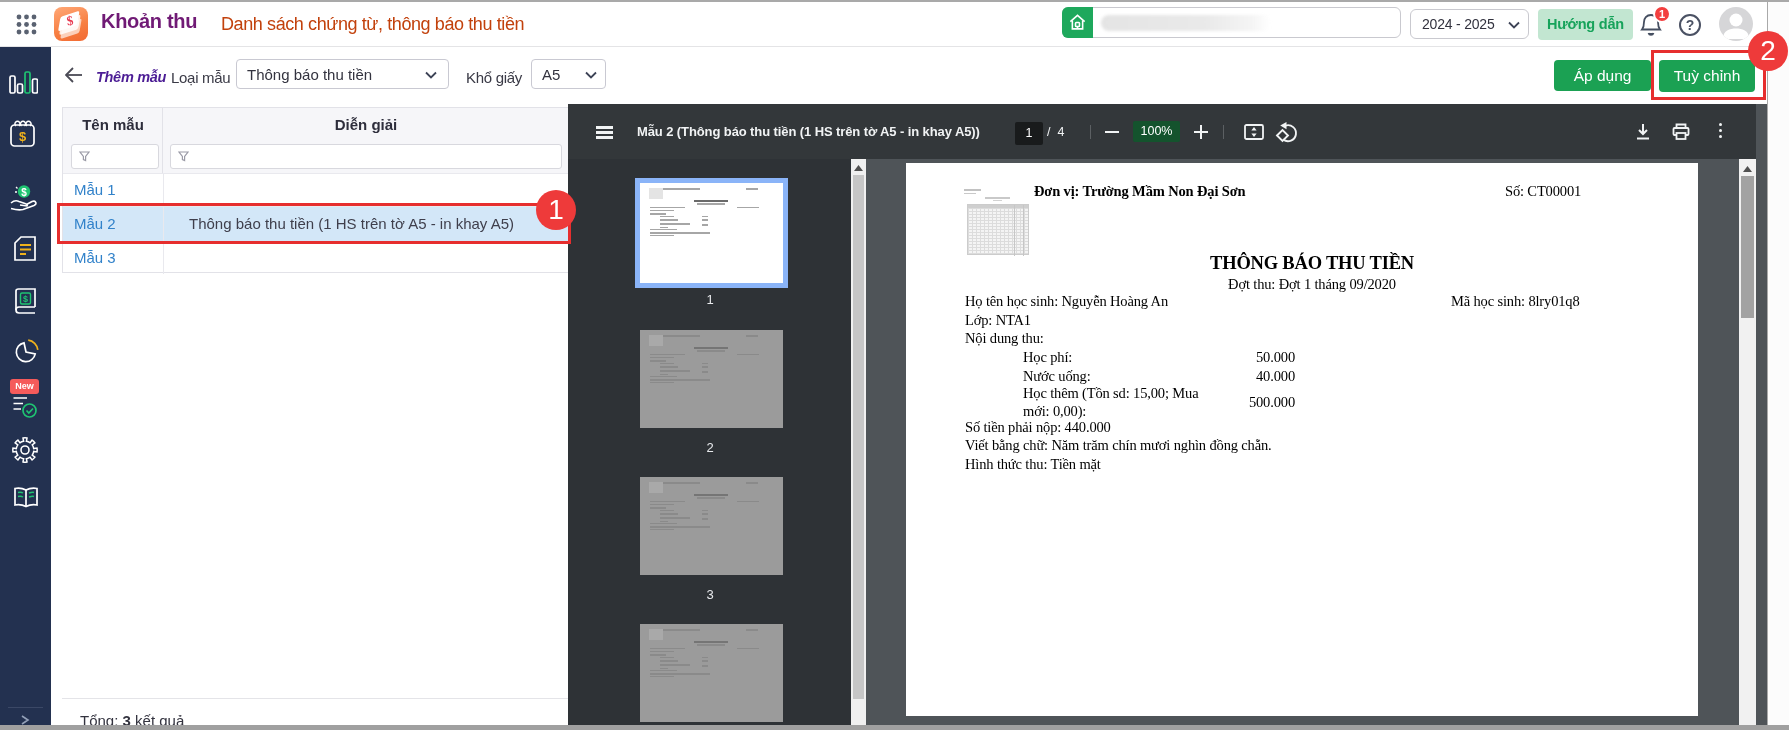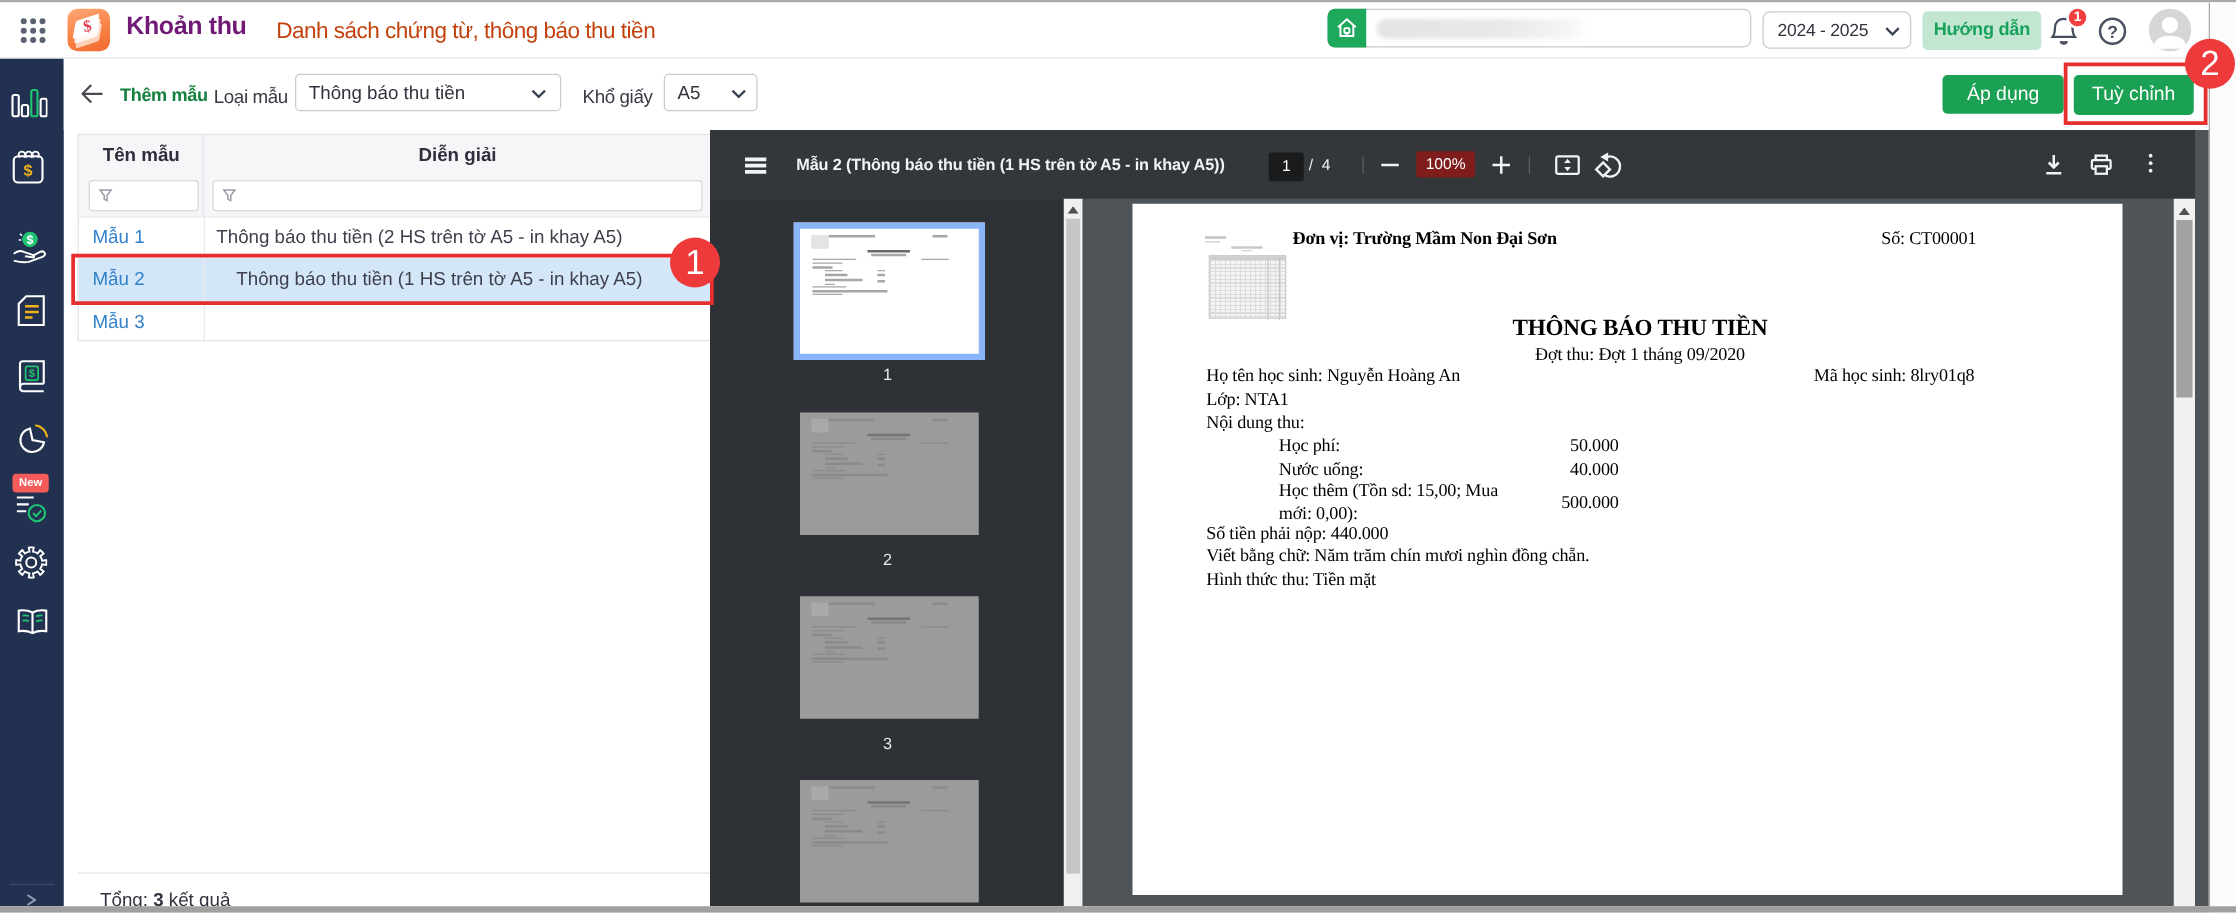--- a/index.html
+++ b/index.html
@@ -138,21 +138,21 @@
     <svg class="abs" style="left:19px;top:668px;" width="12" height="10" viewBox="0 0 12 10" fill="none" stroke="#93a0b8" stroke-width="1.6">
         <path d="M3 1 L9 5 L3 9"></path>
       </svg>
   </div>
 
   <div class="abs" style="left:51px;top:47px;width:1738px;height:57px;background:#fff;">
     <svg class="abs" style="left:14px;top:20px;" width="18" height="16" viewBox="0 0 18 16" fill="none" stroke="#4a4a55" stroke-width="1.8">
       <path d="M8 1 L1 8 L8 15"></path>
         <path d="M1 8 L17 8"></path>
     </svg>
-    <div class="abs" style="left:45px;top:22px;font-size:14.5px;font-weight:bold;color:#15803d;letter-spacing:-0.3px;">Thêm mẫu</div>
+    <div class="abs" style="left:45px;top:22px;font-size:14.5px;font-weight:bold;color:#4c1d95;letter-spacing:-0.3px;font-style:italic;">Thêm mẫu</div>
     <div class="abs" style="left:120px;top:22px;font-size:15px;color:#3a3a46;letter-spacing:-0.3px;">Loại mẫu</div>
     <div class="abs" style="left:185px;top:12px;width:213px;height:30px;border:1px solid #c9c9d2;border-radius:4px;">
       <div class="abs" style="left:10px;top:6px;font-size:15px;color:#33333f;">Thông báo thu tiền</div>
       <svg class="abs" style="left:187px;top:10px;" width="14" height="10" viewBox="0 0 14 10" fill="none" stroke="#3d4356" stroke-width="1.8">
           <path d="M2 2.5 L7 7.5 L12 2.5"></path>
         </svg>
     </div>
     <div class="abs" style="left:415px;top:22px;font-size:15px;color:#3a3a46;letter-spacing:-0.3px;">Khổ giấy</div>
     <div class="abs" style="left:480px;top:12px;width:75px;height:30px;border:1px solid #c9c9d2;border-radius:4px;">
       <div class="abs" style="left:10px;top:6px;font-size:15px;color:#33333f;">A5</div>
@@ -174,21 +174,20 @@
     <div class="abs" style="left:107px;top:36px;width:392px;height:25px;border:1px solid #d8d8de;border-radius:3px;background:#fff;"></div>
     <svg class="abs" style="left:16px;top:43px;" width="11" height="11" viewBox="0 0 11 11" fill="none" stroke="#9a9aa6" stroke-width="1.2">
         <path d="M1 1 L10 1 L6.6 5.5 L6.6 9.5 L4.4 8.5 L4.4 5.5 Z"></path>
       </svg>
     <svg class="abs" style="left:115px;top:43px;" width="11" height="11" viewBox="0 0 11 11" fill="none" stroke="#9a9aa6" stroke-width="1.2">
         <path d="M1 1 L10 1 L6.6 5.5 L6.6 9.5 L4.4 8.5 L4.4 5.5 Z"></path>
       </svg>
 
     <div class="abs" style="left:0;top:65px;width:506px;height:33px;border-top:1px solid #e9e9ee;">
       <div class="abs" style="left:11px;top:7px;font-size:15px;color:#3182ca;">Mẫu 1</div>
-      <div class="abs" style="left:110px;top:7px;font-size:15px;color:#3f3f4c;">Thông báo thu tiền (2 HS trên tờ A5 - in khay A5)</div>
     </div>
     <div class="abs" style="left:0;top:98px;width:506px;height:35px;background:#d3e7f8;border-top:1px solid #e9e9ee;">
       <div class="abs" style="left:11px;top:8px;font-size:15px;color:#3182ca;">Mẫu 2</div>
       <div class="abs" style="left:126px;top:8px;font-size:15px;color:#3f3f4c;">Thông báo thu tiền (1 HS trên tờ A5 - in khay A5)</div>
     </div>
     <div class="abs" style="left:0;top:133px;width:506px;height:33px;border-top:1px solid #e9e9ee;overflow:hidden;">
       <div class="abs" style="left:11px;top:7px;font-size:15px;color:#3182ca;">Mẫu 3</div>
     </div>
     <div class="abs" style="left:0;top:65px;width:1px;height:101px;background:#e9e9ee;margin-left:100px;"></div>
   </div>
@@ -202,21 +201,21 @@
 
     <div class="abs" style="left:0;top:0;width:1188px;height:55px;background:#33373a;">
       <div class="abs" style="left:28px;top:22px;width:17px;height:2.5px;background:#f1f3f4;"></div>
       <div class="abs" style="left:28px;top:27px;width:17px;height:2.5px;background:#f1f3f4;"></div>
       <div class="abs" style="left:28px;top:32px;width:17px;height:2.5px;background:#f1f3f4;"></div>
       <div class="abs" style="left:69px;top:20px;font-size:13px;letter-spacing:-0.1px;font-weight:bold;color:#f1f3f4;">Mẫu 2 (Thông báo thu tiền (1 HS trên tờ A5 - in khay A5))</div>
       <div class="abs" style="left:447px;top:18px;width:28px;height:23px;background:#191b1c;border-radius:2px;color:#fff;font-size:12.5px;text-align:center;line-height:23px;">1</div>
       <div class="abs" style="left:479px;top:21px;font-size:12.5px;color:#f1f3f4;">/&nbsp; 4</div>
       <div class="abs" style="left:522px;top:21px;width:1px;height:14px;background:#5c6063;"></div>
       <div class="abs" style="left:537px;top:26.5px;width:14px;height:2.5px;background:#f1f3f4;"></div>
-      <div class="abs" style="left:565px;top:17px;width:47px;height:21px;background:#7f1d1d;border-radius:2px;color:#fff;font-size:12.5px;text-align:center;line-height:21px;">100%</div>
+      <div class="abs" style="left:565px;top:17px;width:47px;height:21px;background:#14532d;border-radius:2px;color:#fff;font-size:12.5px;text-align:center;line-height:21px;">100%</div>
       <div class="abs" style="left:626px;top:26.5px;width:14px;height:2.5px;background:#f1f3f4;"></div>
       <div class="abs" style="left:631.75px;top:21px;width:2.5px;height:14px;background:#f1f3f4;"></div>
       <div class="abs" style="left:655px;top:21px;width:1px;height:14px;background:#5c6063;"></div>
       <svg class="abs" style="left:676px;top:20px;" width="20" height="16" viewBox="0 0 20 16" fill="none" stroke="#f1f3f4" stroke-width="1.8">
         <rect x="1" y="1" width="18" height="14" rx="1.5"></rect>
         <path d="M10 3 L12.6 6.4 L7.4 6.4 Z" fill="#f1f3f4" stroke="none"></path>
         <path d="M10 13 L12.6 9.6 L7.4 9.6 Z" fill="#f1f3f4" stroke="none"></path>
       </svg>
       <svg class="abs" style="left:707px;top:17px;" width="24" height="23" viewBox="0 0 24 23" fill="none" stroke="#f1f3f4" stroke-width="1.9">
         <path d="M2 14.5 L7.5 9 L13 14.5 L7.5 20 Z"></path>

